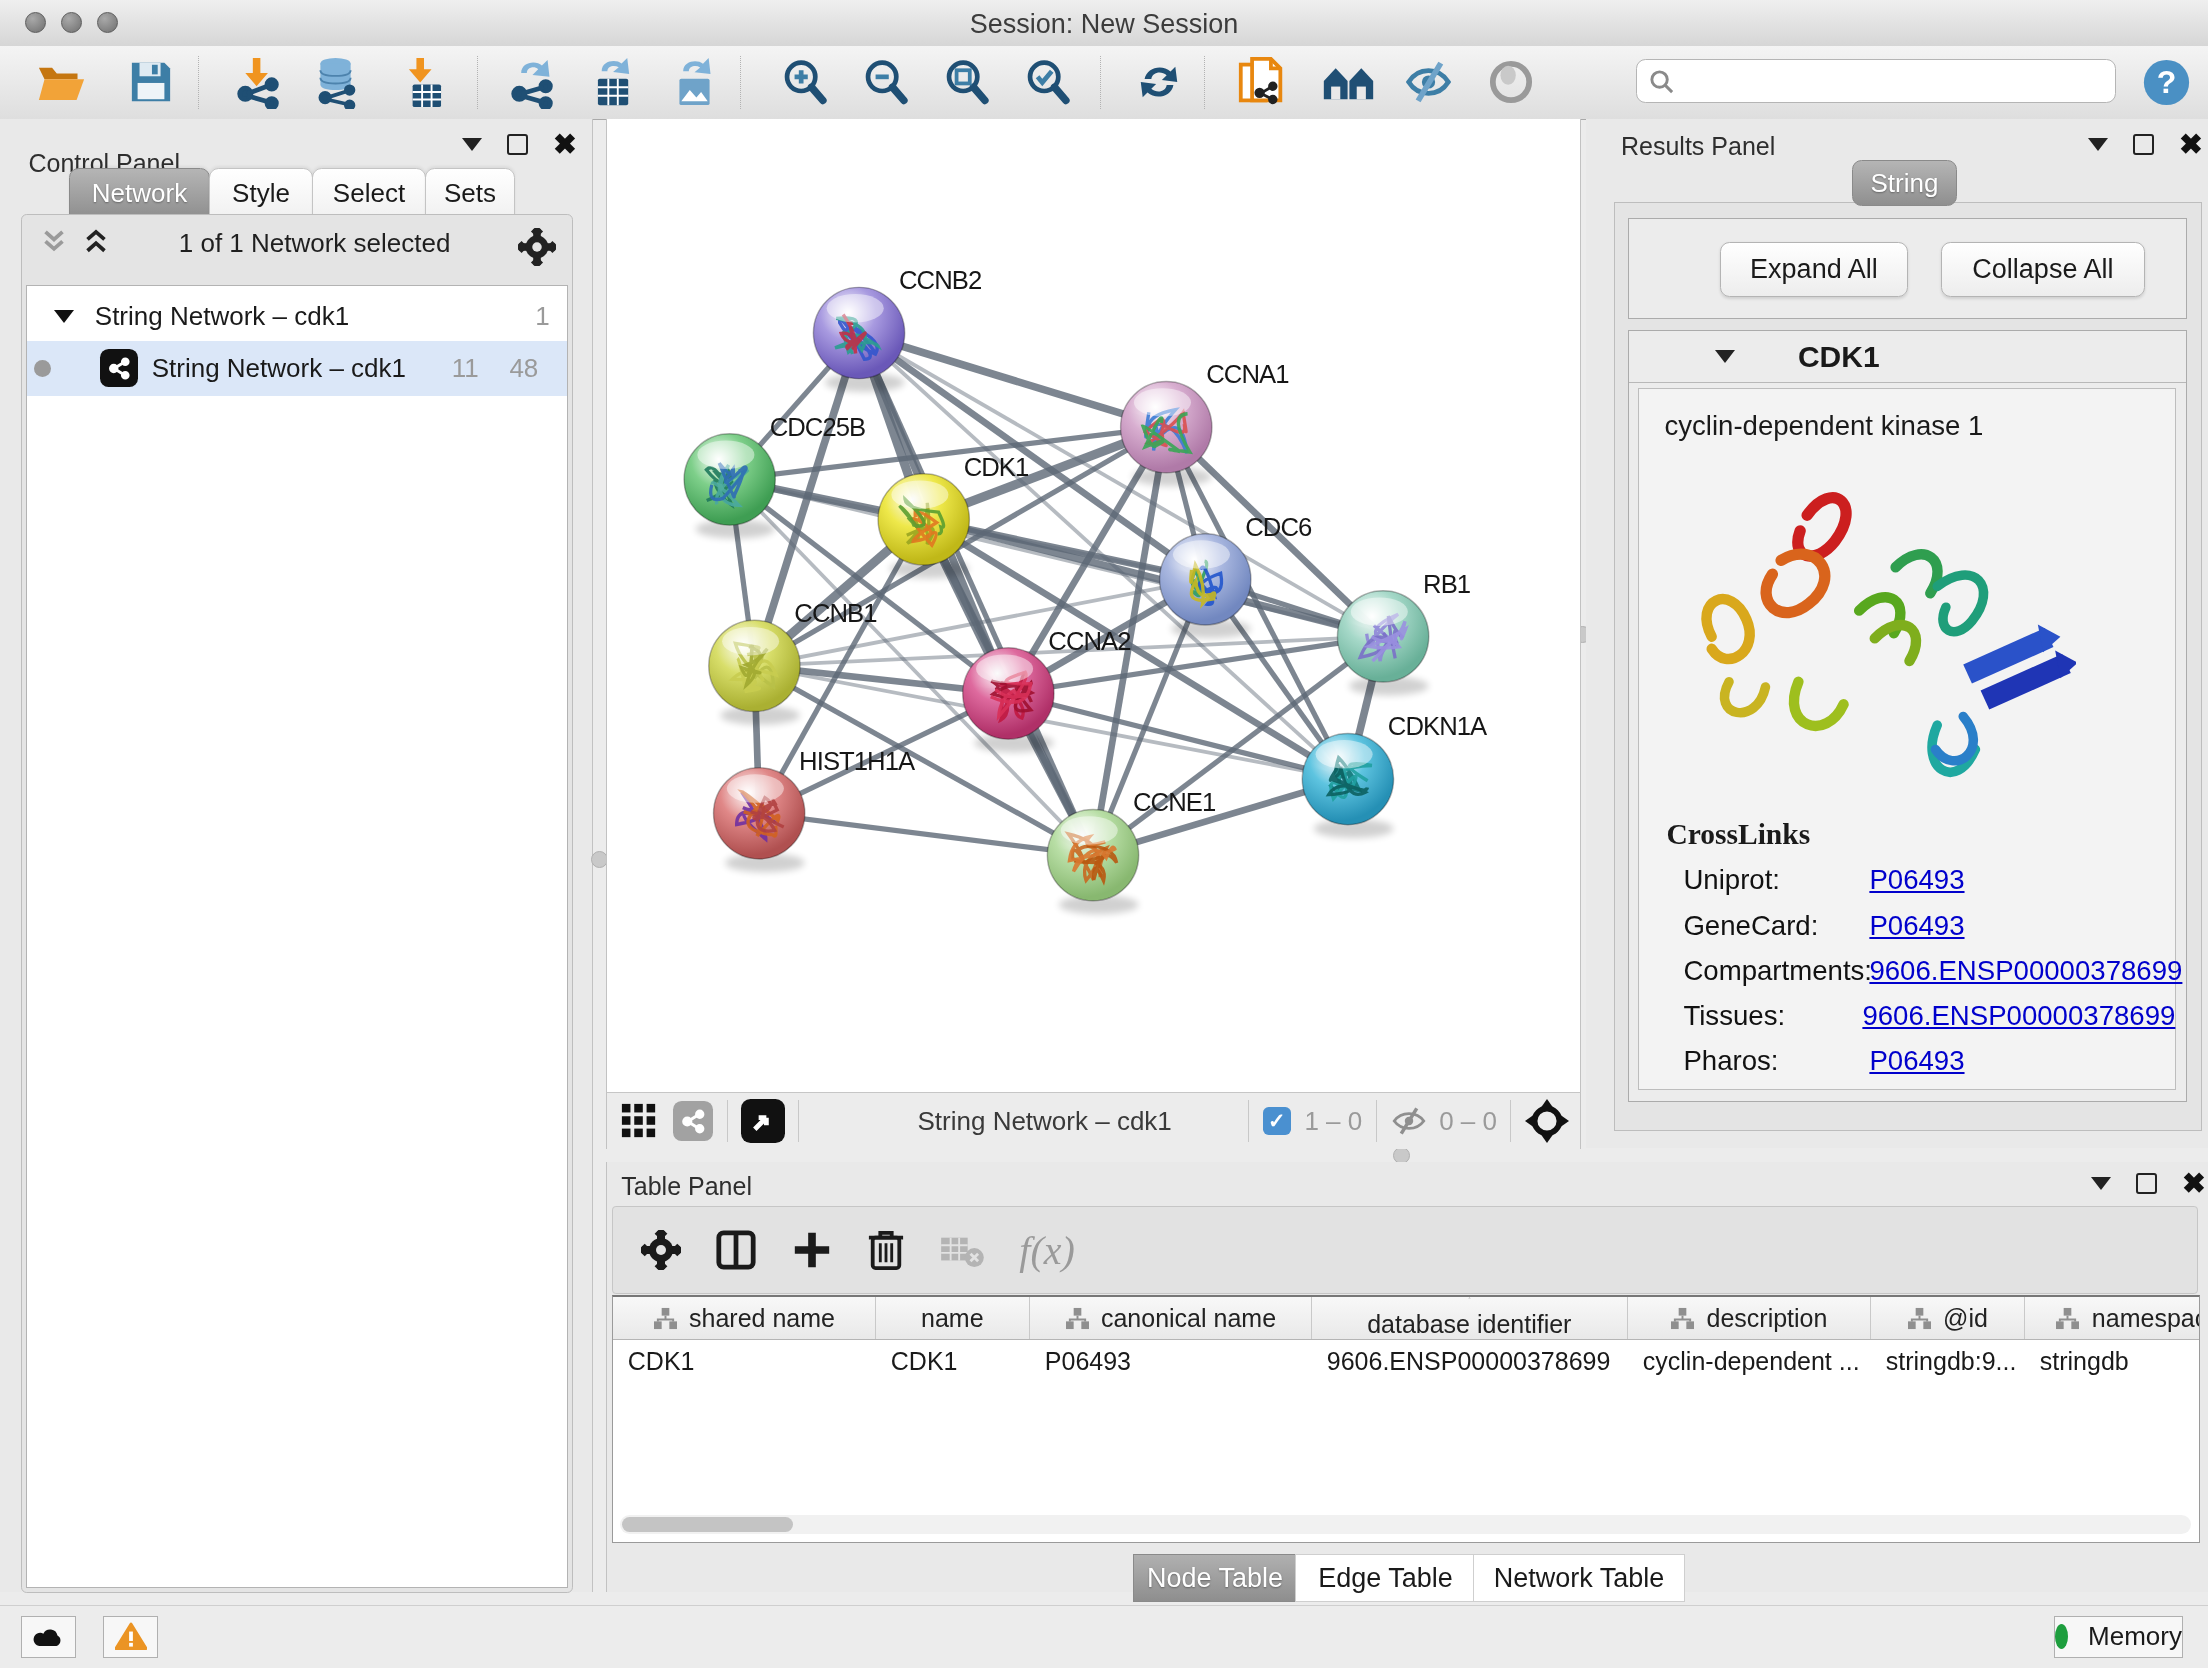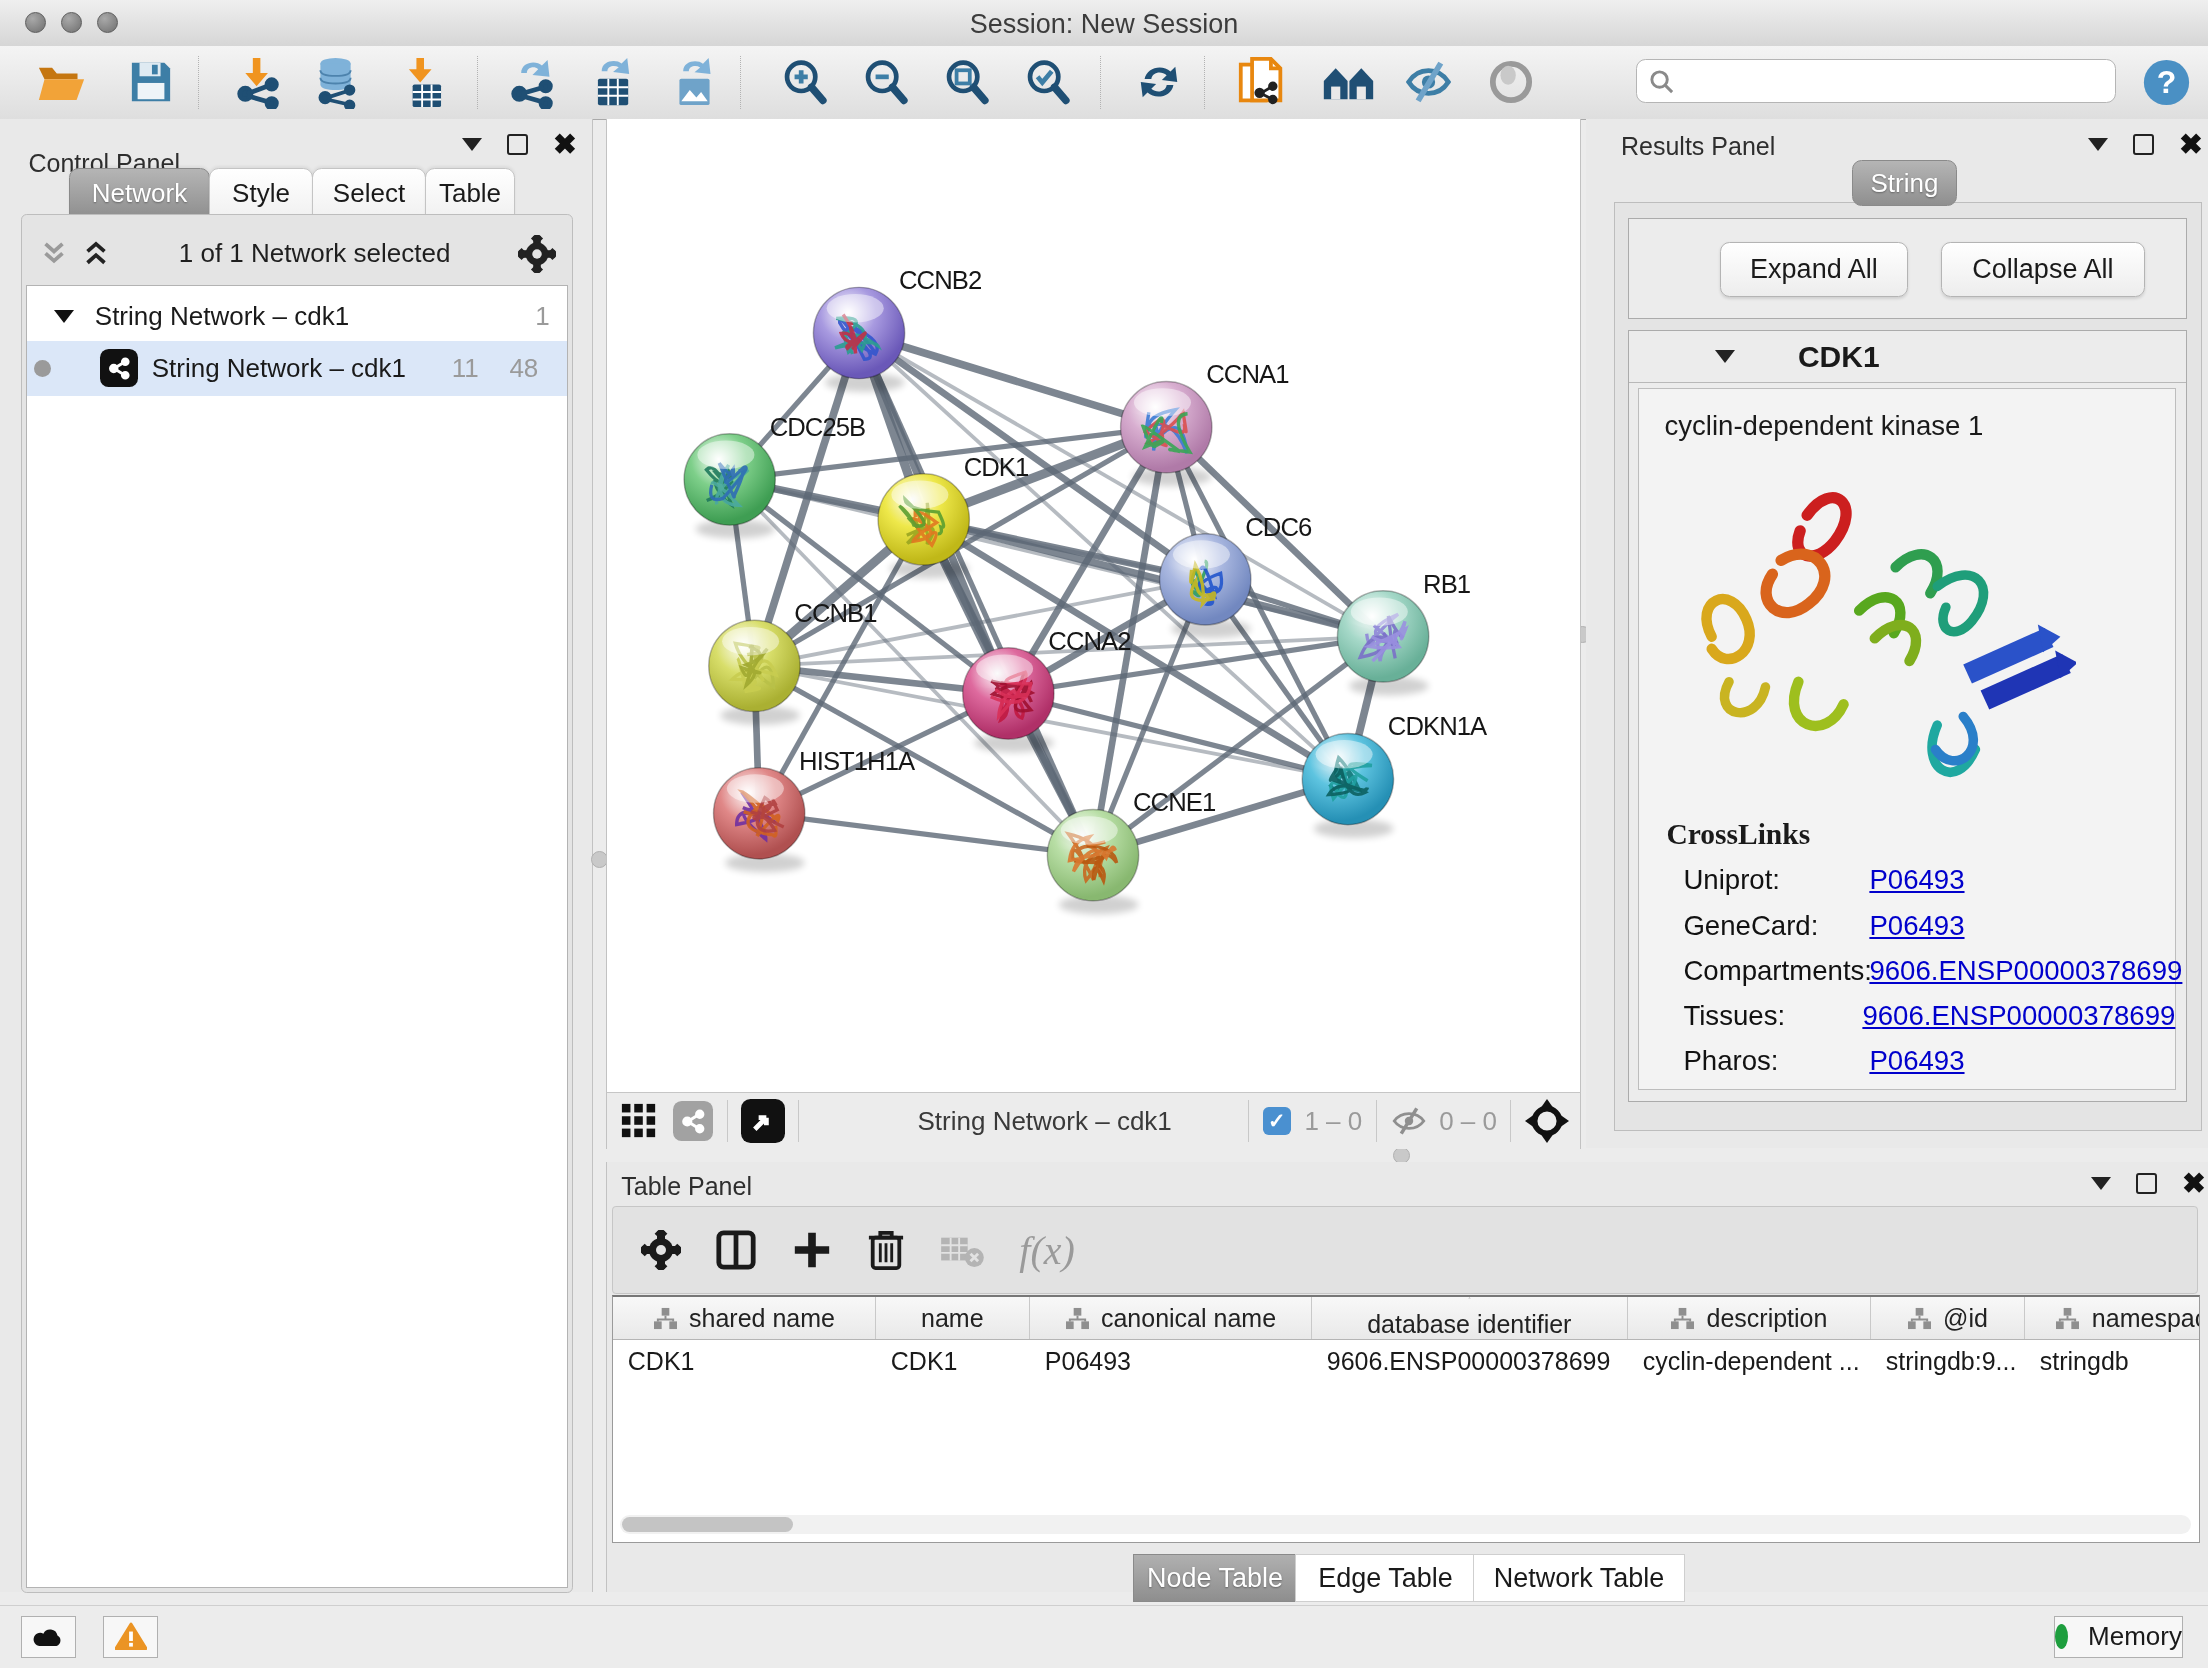--- a/index.html
+++ b/index.html
@@ -24,21 +24,21 @@
   .pcaret{width:0;height:0;border-left:10.5px solid transparent;border-right:10.5px solid transparent;border-top:13.3px solid #222;display:inline-block;}
   .psquare{width:21px;height:21px;border:2.9px solid #222;border-radius:2.9px;display:inline-block;box-sizing:border-box;}
   .pclose{font-size:28.5px;font-weight:bold;color:#111;line-height:21px;}
   .phead-icons{position:absolute;display:flex;gap:25px;align-items:center;}
   
   #control-panel{position:absolute;left:0;top:119px;width:592px;height:1473px;background:#e9e9e9;border-right:1px solid #c2c2c2;}
   .ctab{position:absolute;top:49px;height:48px;border:1px solid #c4c4c4;background:linear-gradient(#fff,#f1f1f1);
     border-radius:9.5px 9.5px 0 0;display:flex;align-items:center;justify-content:center;font-size:26px;box-shadow:0 -1.9px 2.9px rgba(0,0,0,.06);}
   .ctab.active{background:linear-gradient(#b5b5b5,#8f8f8f);color:#fff;text-shadow:0 1px 1.9px rgba(0,0,0,.35);border-color:#8a8a8a;}
   .groupbox{position:absolute;left:21px;top:95px;width:550px;height:1377px;background:#e4e4e4;border:1px solid #bdbdbd;border-radius:5.7px;}
-  .selbar{position:absolute;left:2.9px;top:13.3px;width:542px;height:51px;display:flex;align-items:center;}
+  .selbar{position:absolute;left:2.9px;top:13.3px;width:542px;height:51px;display:flex;align-items:flex-start;}
   .seltext{flex:1;text-align:center;font-size:26px;color:#1f1f1f;}
   .treebox{position:absolute;left:3.8px;top:70px;width:540px;height:1301px;background:#fff;border:1px solid #b3b3b3;}
   .trow{position:relative;height:49px;display:flex;align-items:center;font-size:26px;}
   .trow .cnt{color:#9a9a9a;}
   .trow.sel{background:#dbe7f8;height:55px;}
   .sharesq{width:38px;height:38px;background:#111;border-radius:8.6px;display:flex;align-items:center;justify-content:center;}
   
   #network-view{position:absolute;left:606px;top:119px;width:973px;height:973px;background:#fff;border-left:1px solid #c2c2c2;border-right:1px solid #c2c2c2;}
   #net-status{position:absolute;left:606px;top:1092px;width:973px;height:56px;background:#ececec;
     border-top:1px solid #c6c6c6;border-left:1px solid #c2c2c2;border-right:1px solid #c2c2c2;display:flex;align-items:center;font-size:26px;color:#3a3a3a;}
@@ -274,21 +274,21 @@
     <div class="ctab active" style="left:69px;width:139px">
         <span>Network</span>
       </div>
     <div class="ctab" style="left:209px;width:102px">
         <span>Style</span>
       </div>
     <div class="ctab" style="left:312px;width:112px">
         <span>Select</span>
       </div>
     <div class="ctab" style="left:425px;width:88px">
-        <span>Table</span>
+        <span>Sets</span>
       </div>
 
     <div class="groupbox">
       <div class="selbar">
         <svg width="32" height="28.5" viewBox="0 0 34 30" style="margin-left:13.3px">
           <path d="M8 4 l9 8 9 -8 M8 14 l9 8 9 -8" stroke="#9a9a9a" stroke-width="4" fill="none"></path>
         </svg>
         <svg width="32" height="28.5" viewBox="0 0 34 30" style="margin-left:9.5px">
           <path d="M8 12 l9 -8 9 8 M8 24 l9 -8 9 8" stroke="#222" stroke-width="4" fill="none"></path>
         </svg>

